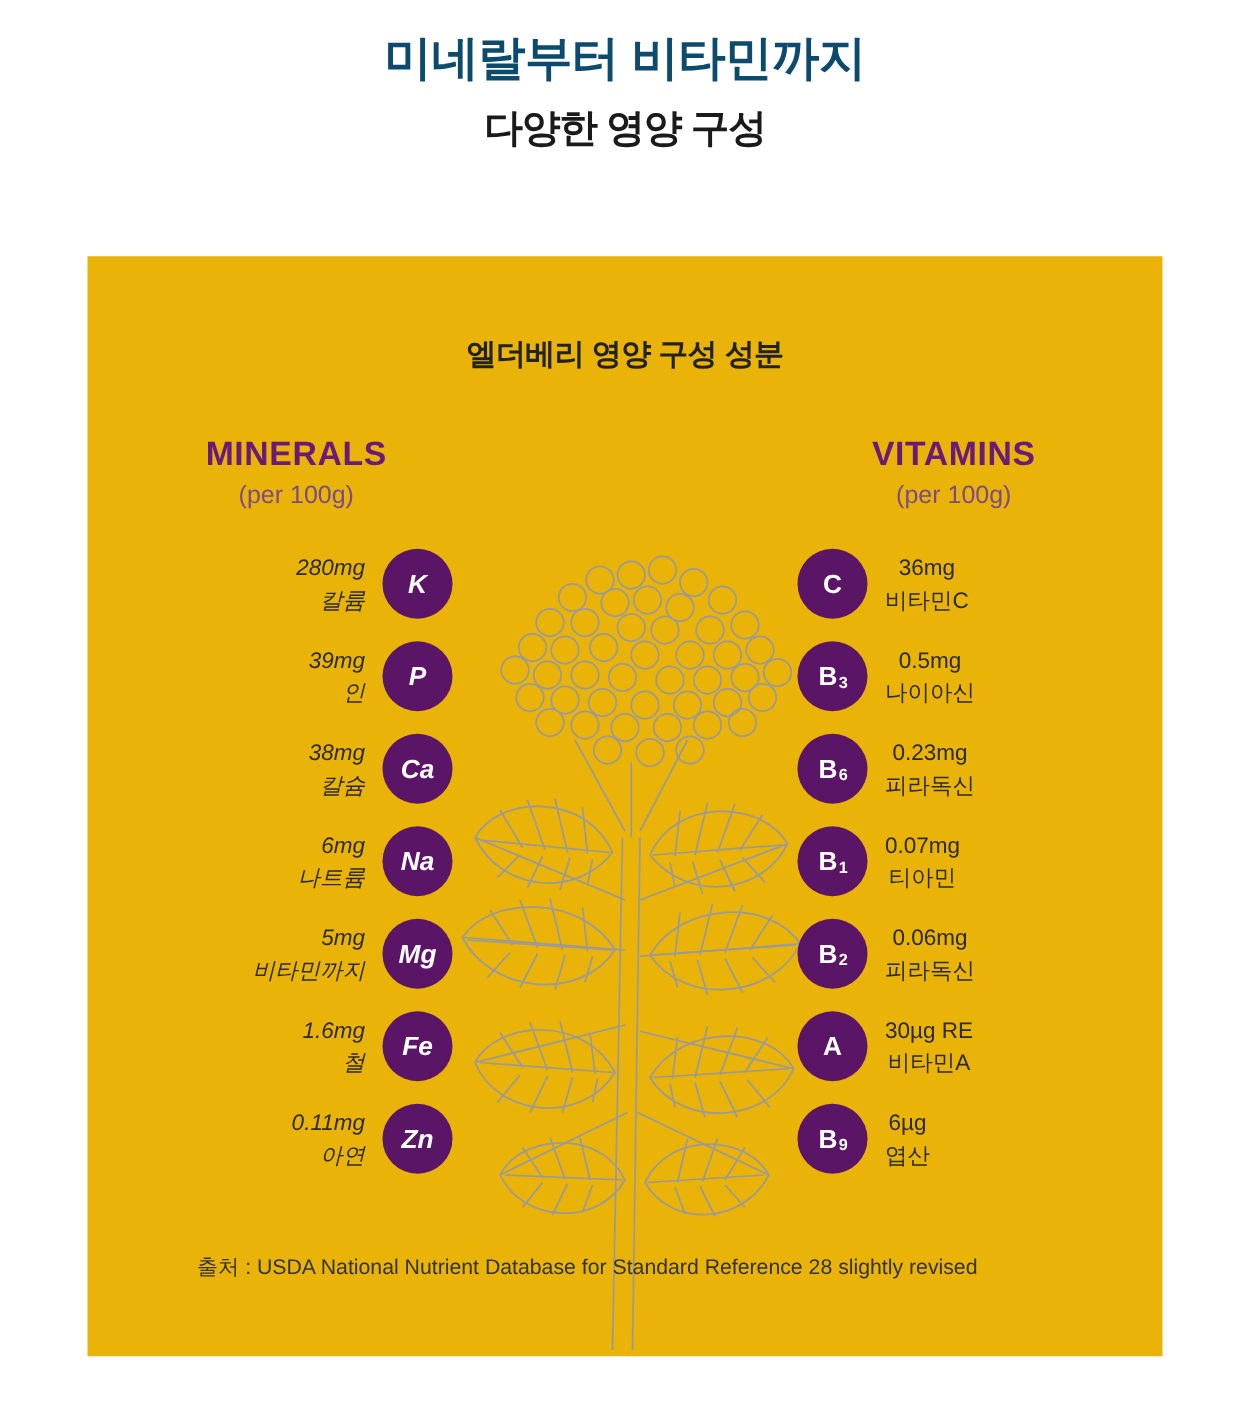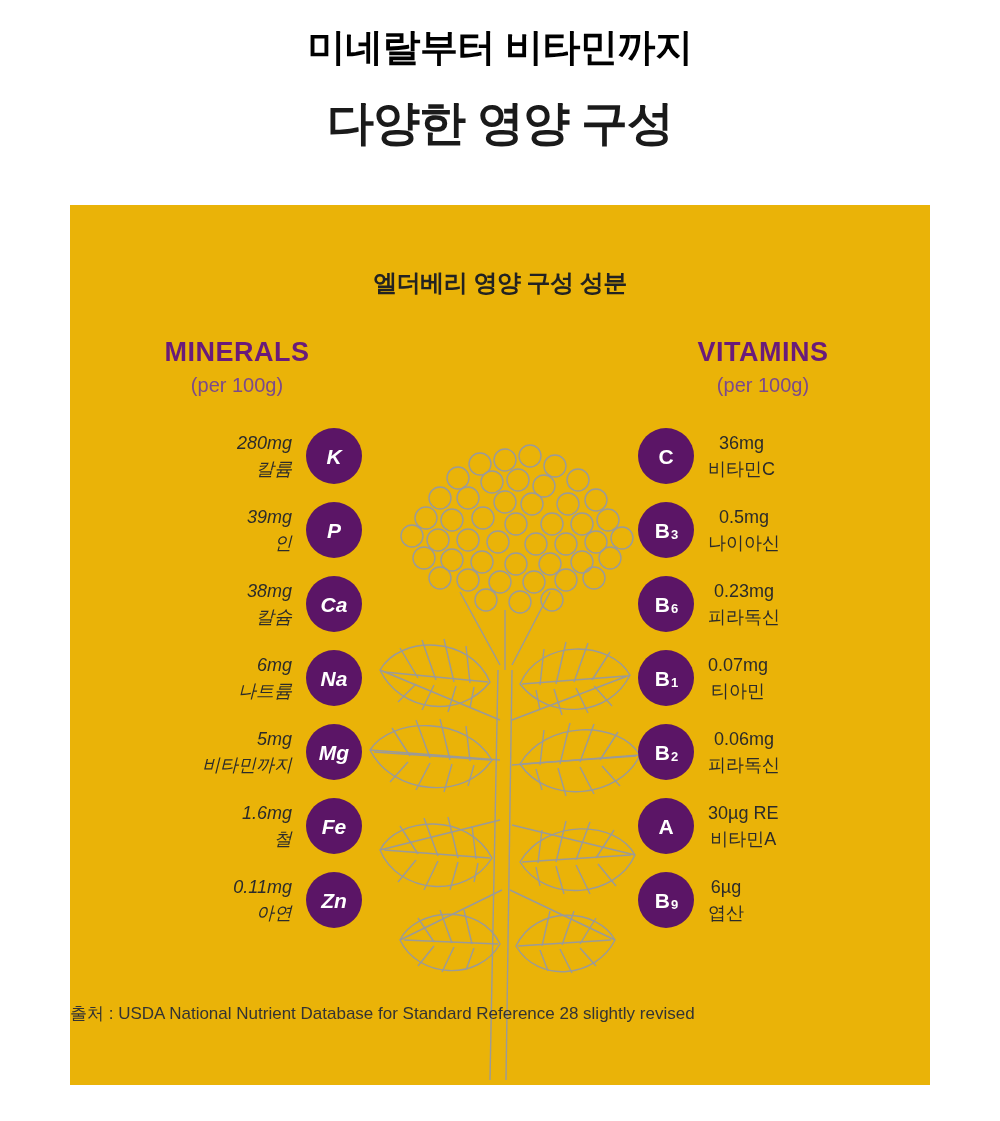--- a/index.html
+++ b/index.html
@@ -22,31 +22,31 @@
   }
 
   
   .header {
     text-align: center;
     padding-top: 24px;
   }
   .header-line1 {
     font-size: 38px;
     font-weight: bold;
-    color: #000000;
+    color: #0c4a6e;
     letter-spacing: -0.5px;
     line-height: 1.25;
   }
   .header-line2 {
-    font-size: 47px;
+    font-size: 31px;
     font-weight: bold;
     color: #1a1a1a;
     letter-spacing: -1px;
     line-height: 1.25;
-    margin-top: 22px;
+    margin-top: 12px;
   }
 
   
   .panel {
     position: absolute;
     left: 70px;
     top: 205px;
     width: 860px;
     height: 880px;
     background: #eab308;
@@ -57,21 +57,21 @@
     font-size: 24px;
     font-weight: bold;
     color: #222222;
     padding-top: 62px;
     letter-spacing: -0.5px;
   }
 
   
   .columns {
     position: absolute;
-    top: 132px;
+    top: 143px;
     left: 0;
     width: 860px;
     display: flex;
     justify-content: space-between;
   }
 
   .col {
     width: 250px;
   }
   .col-left { margin-left: 42px; }
@@ -144,21 +144,21 @@
     width: 330px;
     height: 690px;
   }
 
   
   .source {
     position: absolute;
     bottom: 58px;
     left: 0;
     width: 712px;
-    text-align: left;
+    text-align: right;
     font-size: 17px;
     color: #333333;
     line-height: 1.6;
   }
 </style>
 </head>
 <body>
 
 <div class="page">
 

